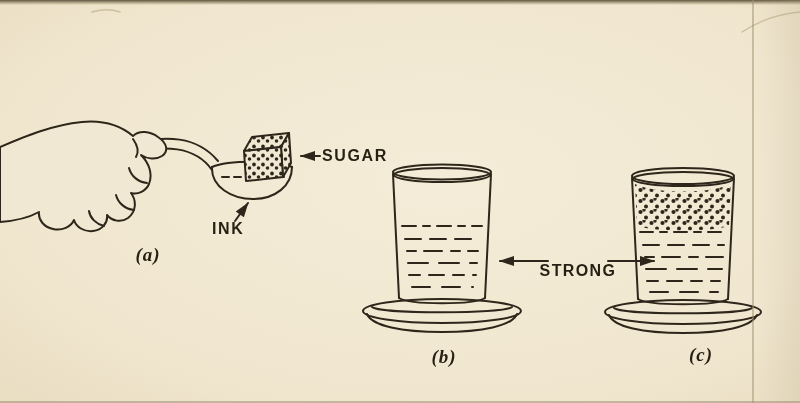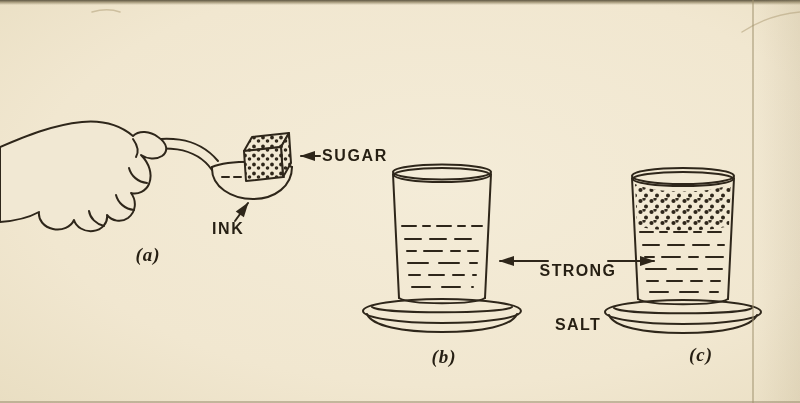--- a/index.html
+++ b/index.html
@@ -138,21 +138,20 @@
 
   <div class="lbl" style="left:322px;top:147px;">SUGAR</div>
   <div class="lbl" style="left:212px;top:220px;">INK</div>
 
   <div class="panel-letter" style="left:128px;top:244px;">(a)</div>
   <div class="panel-letter" style="left:424px;top:346px;">(b)</div>
   <div class="panel-letter" style="left:681px;top:344px;">(c)</div>
 
   <div class="solution-block">
     <div class="lbl-line">STRONG</div>
-    <div class="lbl-line">SALT</div>
   </div>
 
   <div class="edge-top"></div>
   <div class="edge-bottom"></div>
   <div class="edge-right-shade"></div>
   <div class="page-crease"></div>
 
 </div>
 
 </body></html>

